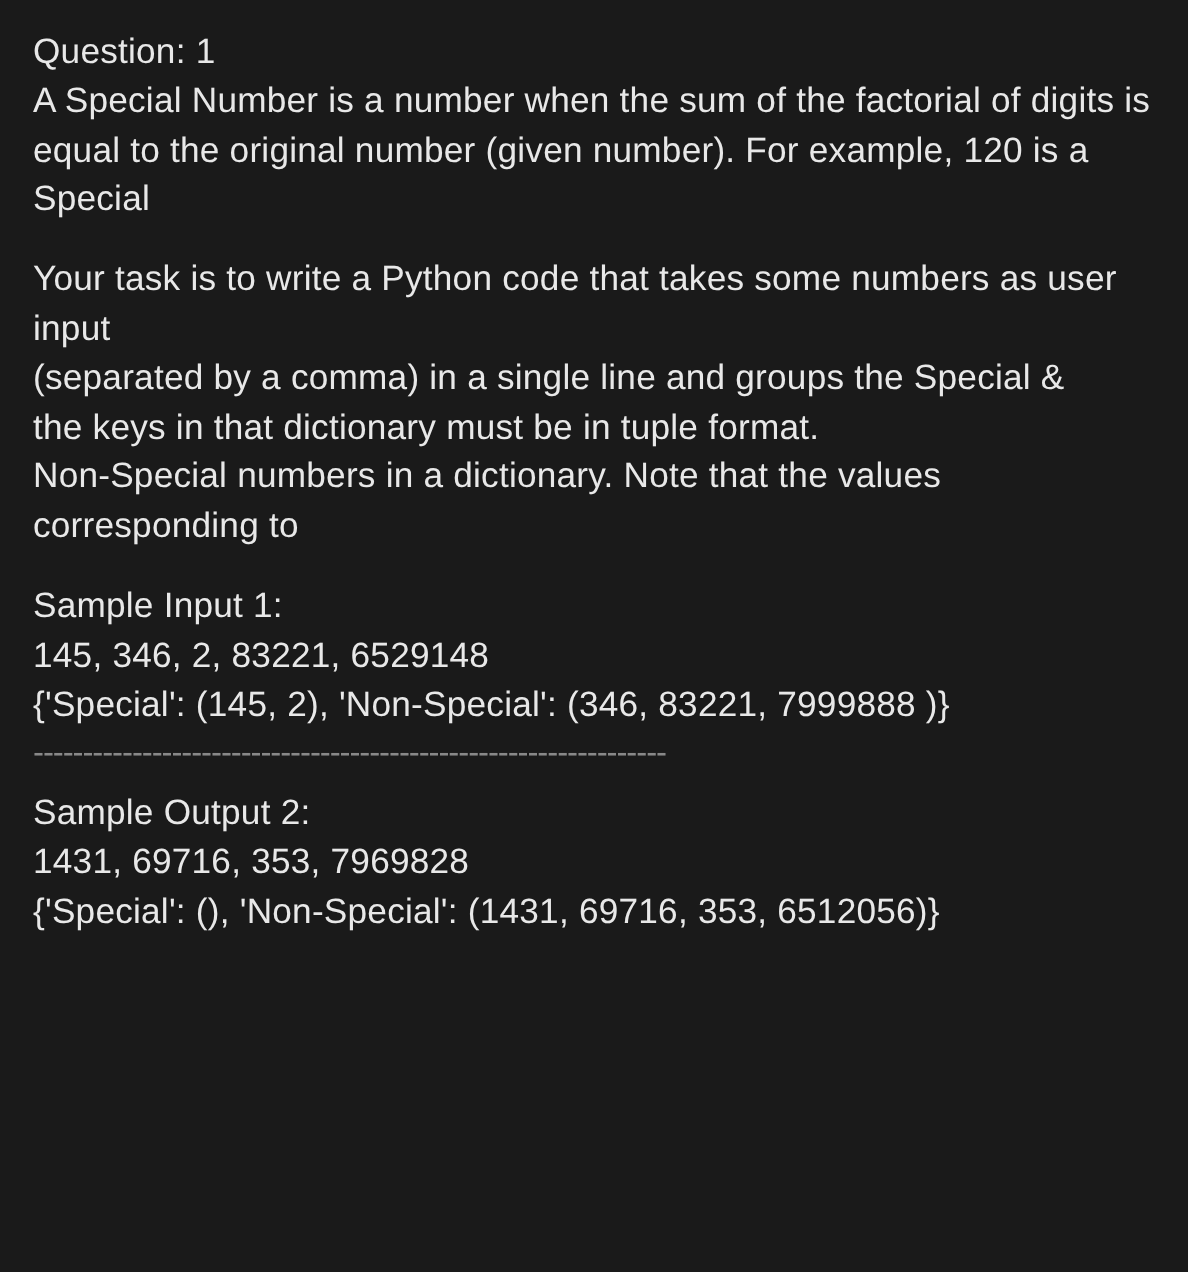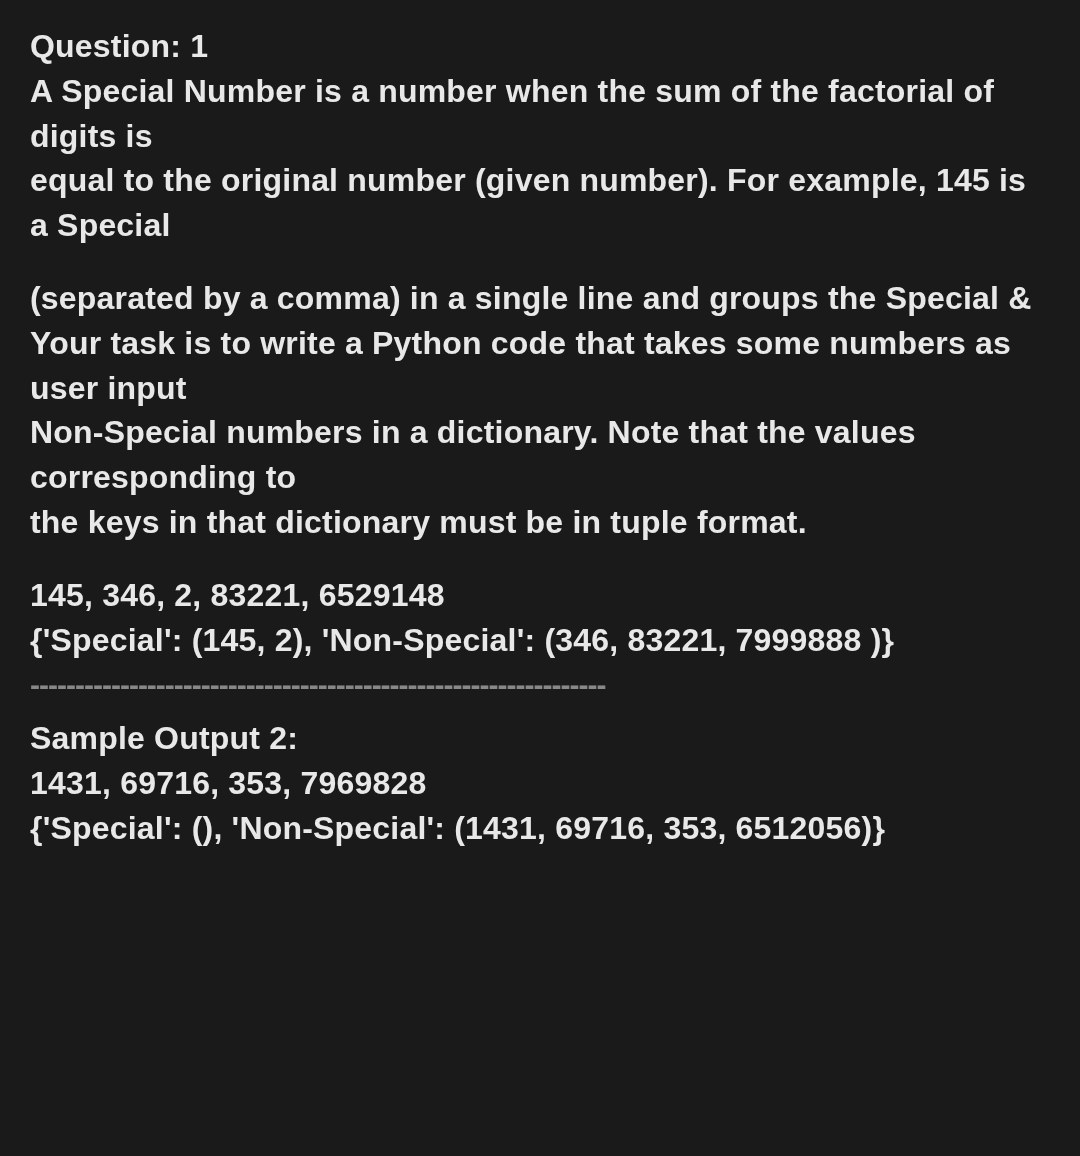--- a/index.html
+++ b/index.html
@@ -13,21 +13,20 @@
       font-family: Arial, Helvetica, sans-serif;
       font-size: 32px;
       line-height: 1.4;
       padding: 24px 30px;
       width: 1080px;
       min-height: 1156px;
       letter-spacing: 0.2px;
     }
     .content {
       display: block;
-      font-weight: bold;
     }
     .para {
       margin-bottom: 28px;
     }
     .line {
       display: block;
     }
     .divider {
       color: #888;
       letter-spacing: -1px;
@@ -37,31 +36,32 @@
     }
   </style>
 </head>
 <body>
 
 <div class="content">
 
   <div class="para">
     <span class="line">Question: 1</span>
     <span class="line">A Special Number is a number when the sum of the factorial of digits is</span>
-    <span class="line">equal to the original number (given number). For example, 145 is a Special</span>
+    <span class="line">equal to the original number (given number). For example, 120 is a Special</span>
   </div>
 
   <div class="para">
+    <span class="line">Your task is to write a Python code that takes some numbers as user input</span>
     <span class="line">(separated by a comma) in a single line and groups the Special &amp;</span>
-    <span class="line">Your task is to write a Python code that takes some numbers as user input</span>
+    <span class="line">the keys in that dictionary must be in tuple format.</span>
     <span class="line">Non-Special numbers in a dictionary. Note that the values corresponding to</span>
-    <span class="line">the keys in that dictionary must be in tuple format.</span>
   </div>
 
   <div>
+    <span class="line">Sample Input 1:</span>
     <span class="line">145, 346, 2, 83221, 6529148</span>
     <span class="line">{'Special': (145, 2), 'Non-Special': (346, 83221, 7999888 )}</span>
   </div>
 
   <div class="divider">----------------------------------------------------------------</div>
 
   <div>
     <span class="line">Sample Output 2:</span>
     <span class="line">1431, 69716, 353, 7969828</span>
     <span class="line">{'Special': (), 'Non-Special': (1431, 69716, 353, 6512056)}</span>

